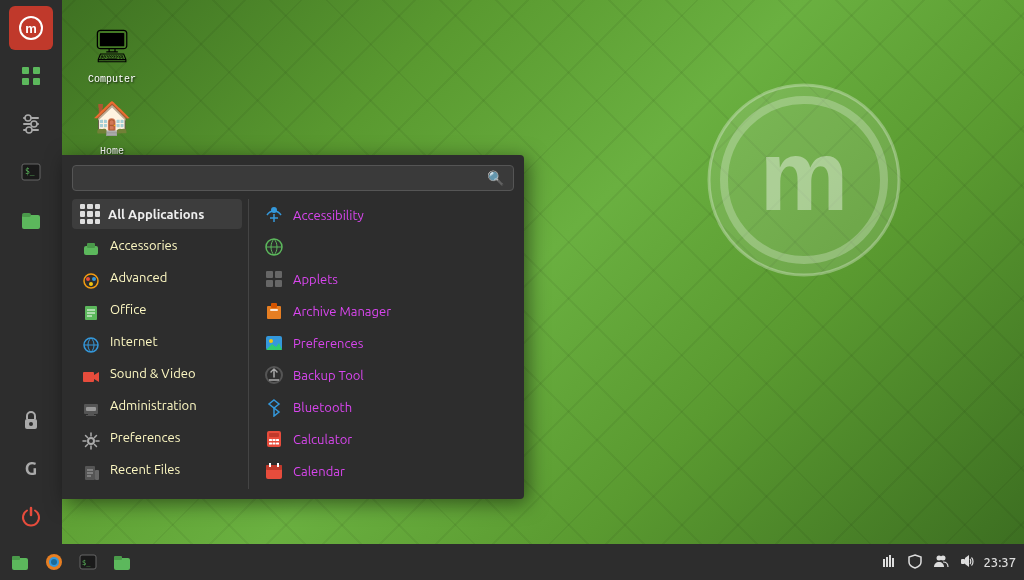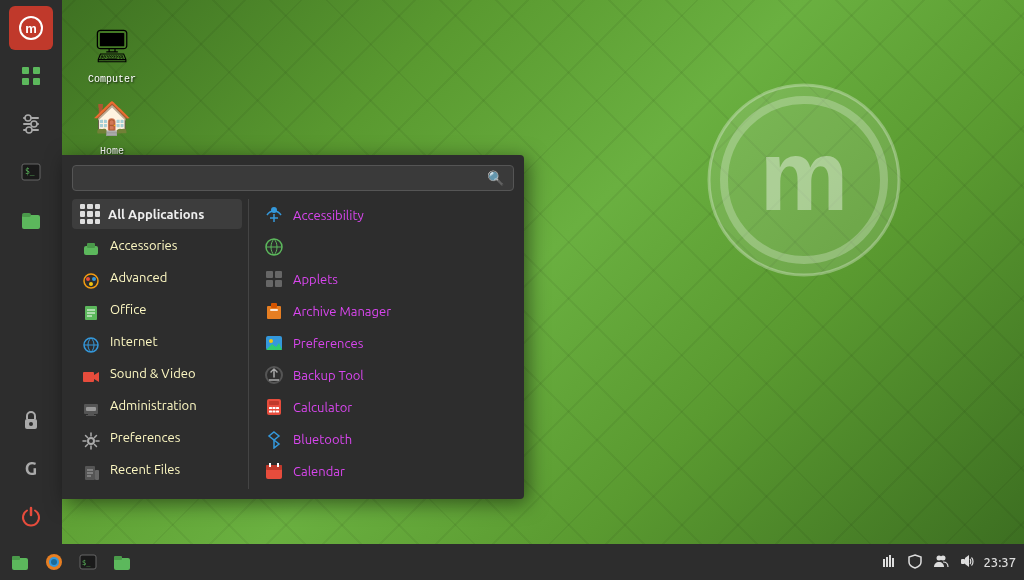--- a/index.html
+++ b/index.html
@@ -532,46 +532,46 @@
                 <path d="M7 7l3-3 3 3M10 4v8" stroke="#aaa" stroke-width="1.5" stroke-linecap="round"></path>
                 <path d="M5 15h10" stroke="#aaa" stroke-width="1.5"></path>
               </svg>
           </div>
           <span>Backup Tool</span>
         </div>
 
         <div class="app-item">
           <div class="app-icon">
             <svg width="20" height="20" viewBox="0 0 20 20">
+                <path d="M10 3l5 4-5 4-5-4 5-4z" fill="none" stroke="#3498db" stroke-width="1.5"></path>
+                <path d="M10 11l5 4-5 4V11z" fill="none" stroke="#3498db" stroke-width="1.5"></path>
+              </svg>
+          </div>
+          <span>Bluetooth</span>
+        </div>
+
+        <div class="app-item">
+          <div class="app-icon">
+            <svg width="20" height="20" viewBox="0 0 20 20">
                 <rect x="3" y="2" width="14" height="16" rx="2" fill="#e74c3c"></rect>
                 <rect x="5" y="4" width="10" height="4" rx="1" fill="#c0392b"></rect>
                 <rect x="5" y="10" width="3" height="2" rx="0.5" fill="white"></rect>
                 <rect x="8.5" y="10" width="3" height="2" rx="0.5" fill="white"></rect>
                 <rect x="12" y="10" width="3" height="2" rx="0.5" fill="white"></rect>
                 <rect x="5" y="13.5" width="3" height="2" rx="0.5" fill="white"></rect>
                 <rect x="8.5" y="13.5" width="3" height="2" rx="0.5" fill="white"></rect>
                 <rect x="12" y="13.5" width="3" height="2" rx="0.5" fill="white"></rect>
               </svg>
           </div>
           <span>Calculator</span>
         </div>
 
         <div class="app-item">
           <div class="app-icon">
             <svg width="20" height="20" viewBox="0 0 20 20">
-                <path d="M10 3l5 4-5 4-5-4 5-4z" fill="none" stroke="#3498db" stroke-width="1.5"></path>
-                <path d="M10 11l5 4-5 4V11z" fill="none" stroke="#3498db" stroke-width="1.5"></path>
-              </svg>
-          </div>
-          <span>Bluetooth</span>
-        </div>
-
-        <div class="app-item">
-          <div class="app-icon">
-            <svg width="20" height="20" viewBox="0 0 20 20">
                 <rect x="2" y="4" width="16" height="14" rx="2" fill="#e74c3c"></rect>
                 <rect x="2" y="4" width="16" height="5" rx="1" fill="#c0392b"></rect>
                 <line x1="6" y1="2" x2="6" y2="6" stroke="white" stroke-width="2"></line>
                 <line x1="14" y1="2" x2="14" y2="6" stroke="white" stroke-width="2"></line>
               </svg>
           </div>
           <span>Calendar</span>
         </div>
 
       </div>

